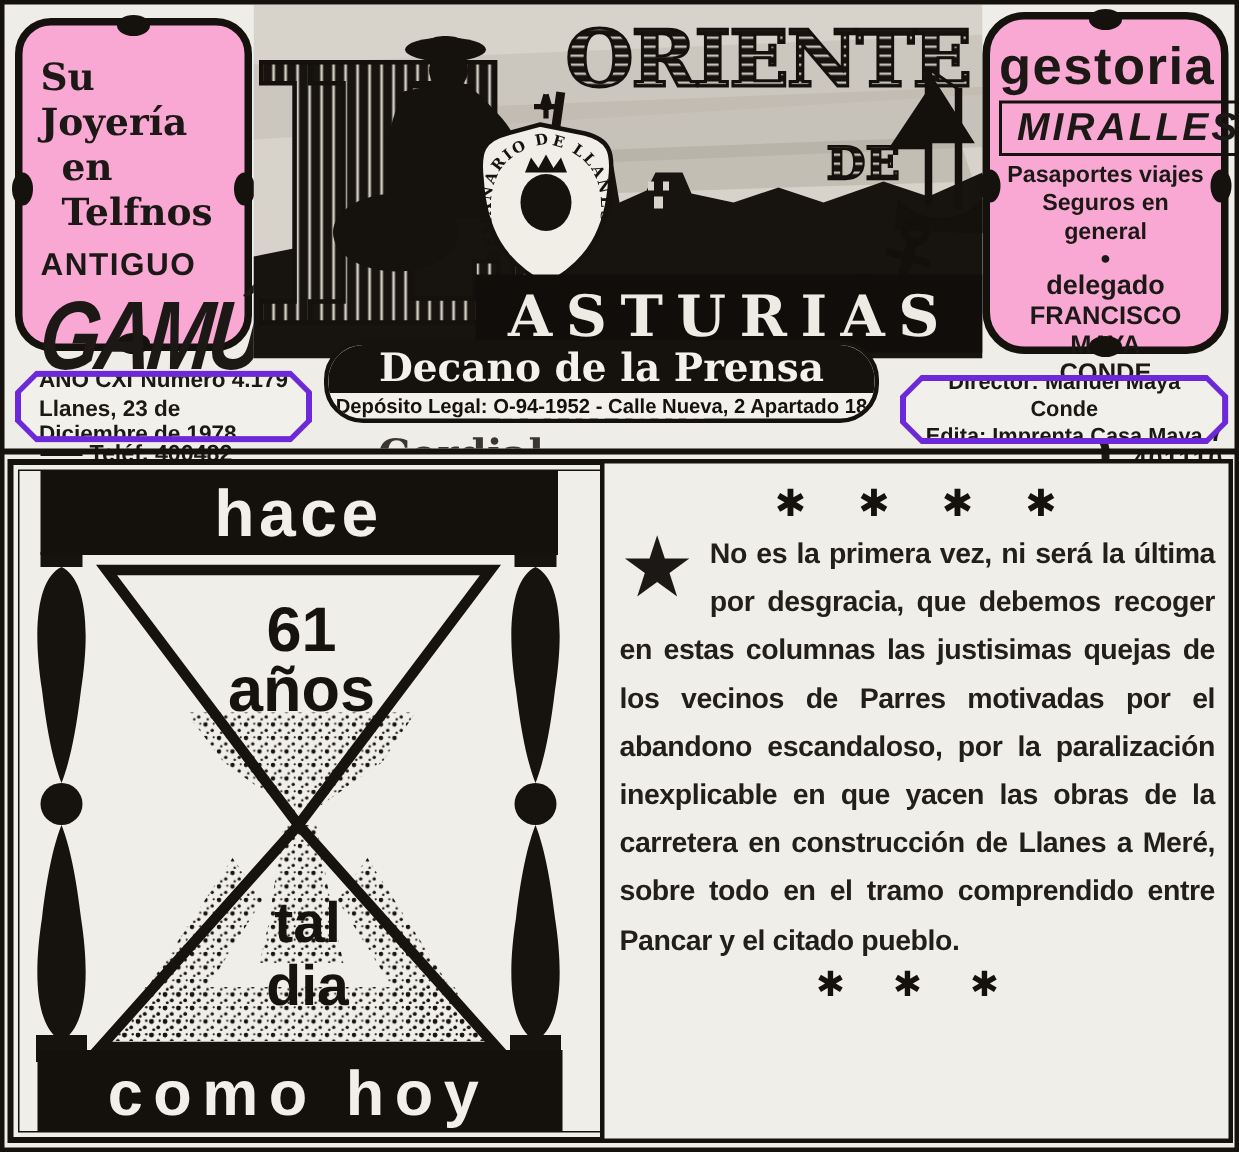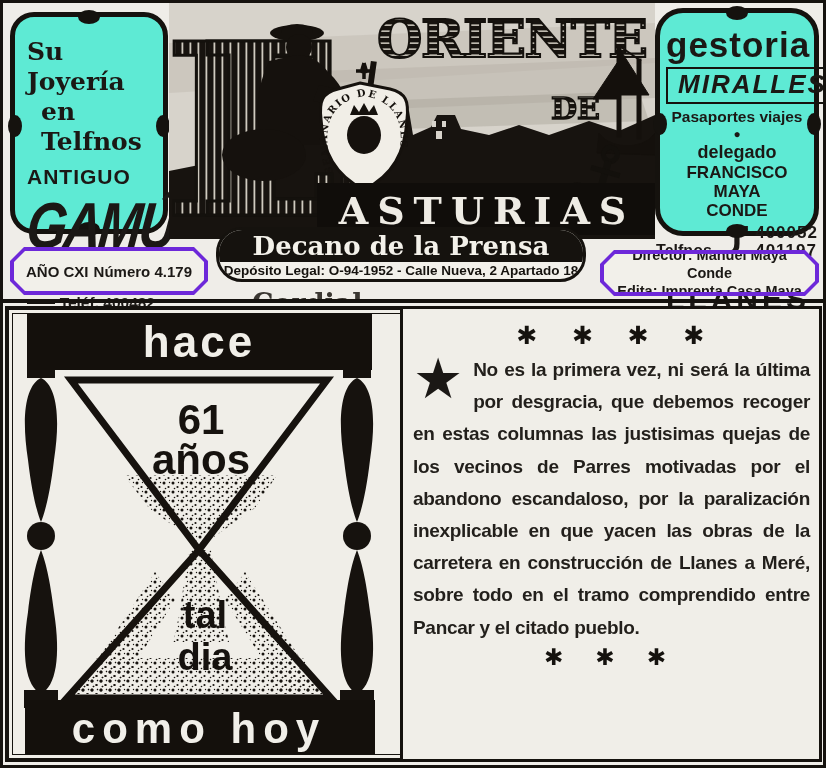--- a/index.html
+++ b/index.html
@@ -2,21 +2,21 @@
 <html><head>
 <meta charset="utf-8">
 <style>
   html,body{margin:0;padding:0;background:#fff;}
   .page{position:relative;width:826px;height:768px;background:#efede8;overflow:hidden;
         font-family:"Liberation Sans",sans-serif;color:#1b1815;}
   .page-border{position:absolute;inset:0;border:3px solid #15120e;pointer-events:none;z-index:50;}
   .abs{position:absolute;}
 
   
-  .bracket{border:5px solid #15120e;border-radius:24px;background:#5eead4;box-sizing:border-box;}
+  .bracket{border:5px solid #15120e;border-radius:24px;background:#f9a8d4;box-sizing:border-box;}
   .notch{position:absolute;background:#15120e;border-radius:50%;}
   .notch.top{width:22px;height:14px;left:50%;top:-7px;transform:translateX(-50%);}
   .notch.bot{width:22px;height:14px;left:50%;bottom:-7px;transform:translateX(-50%);}
   .notch.lft{width:14px;height:22px;top:46%;left:-7px;}
   .notch.rgt{width:14px;height:22px;top:46%;right:-7px;}
 
   
   .adL{padding:20px 8px 8px 12px;text-align:left;}
   .adL .serifline{font-family:"DejaVu Serif",serif;font-weight:bold;font-size:25px;line-height:30px;}
   .adL .serifline.l2{padding-left:14px;}
@@ -175,20 +175,21 @@
 
   <div class="abs bracket" style="left:655px;top:8px;width:164px;height:228px;border-radius:28px;">
     <div class="notch top"></div>
     <div class="notch bot"></div>
     <div class="notch lft"></div>
     <div class="notch rgt"></div>
     <div class="adR">
       <div class="gestoria">gestoria</div>
       <div class="mirbox">MIRALLES</div>
       <div class="svc" style="margin-top:3px;">Pasaportes viajes</div>
+      <div class="svc">Seguros en general</div>
       <div class="dot">●</div>
       <div class="deleg">delegado</div>
       <div class="dname">FRANCISCO MAYA</div>
       <div class="dname">CONDE</div>
       <div class="phones">
         <span class="tlabel">Telfnos.</span>
         <span class="brace">{</span>
         <span class="plist">
           <div>400052</div>
           <div>401197</div>
@@ -198,20 +199,21 @@
       <div class="city">LLANES</div>
     </div>
   </div>
 
   <div class="chamfer" style="left:10px;top:247px;width:198px;height:48px;">
     <div class="inner">
       <div class="issue-line1">
         <span>AÑO CXI</span>
         <span>Número 4.179</span>
       </div>
+      <div class="issue-line2">Llanes, 23 de Diciembre de 1978</div>
     </div>
   </div>
 
   <div class="decano" style="left:216px;top:227px;width:370px;height:55px;">
     <div class="black">Decano de la Prensa Asturiana</div>
     <div class="white">Depósito Legal: O-94-1952 - Calle Nueva, 2 Apartado 18</div>
   </div>
 
   <div class="chamfer" style="left:600px;top:250px;width:219px;height:46px;">
     <div class="inner credits">

